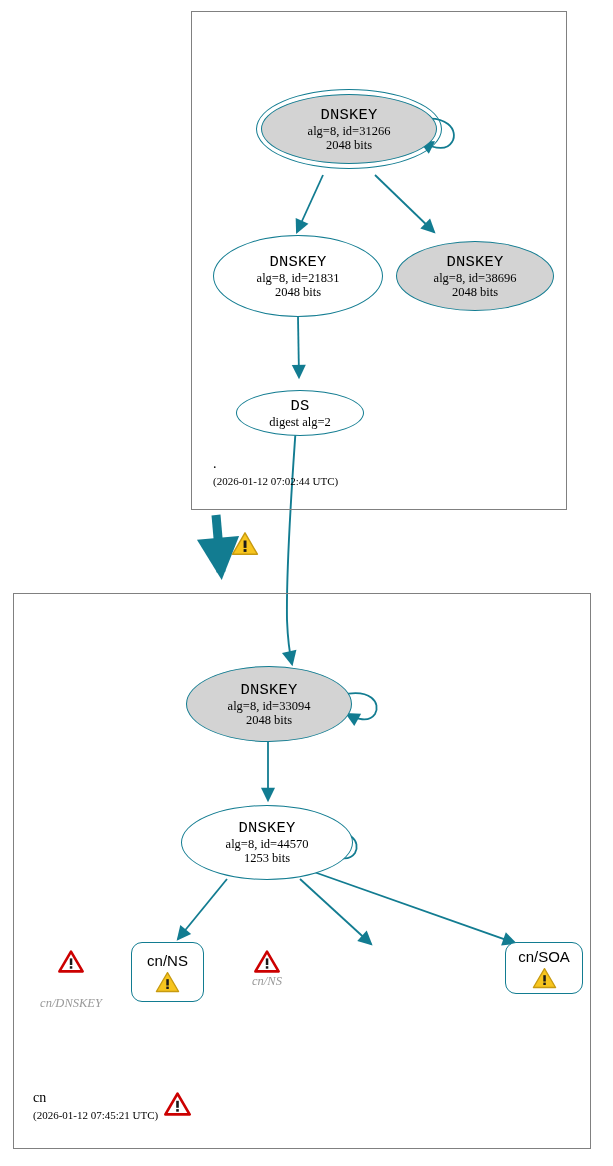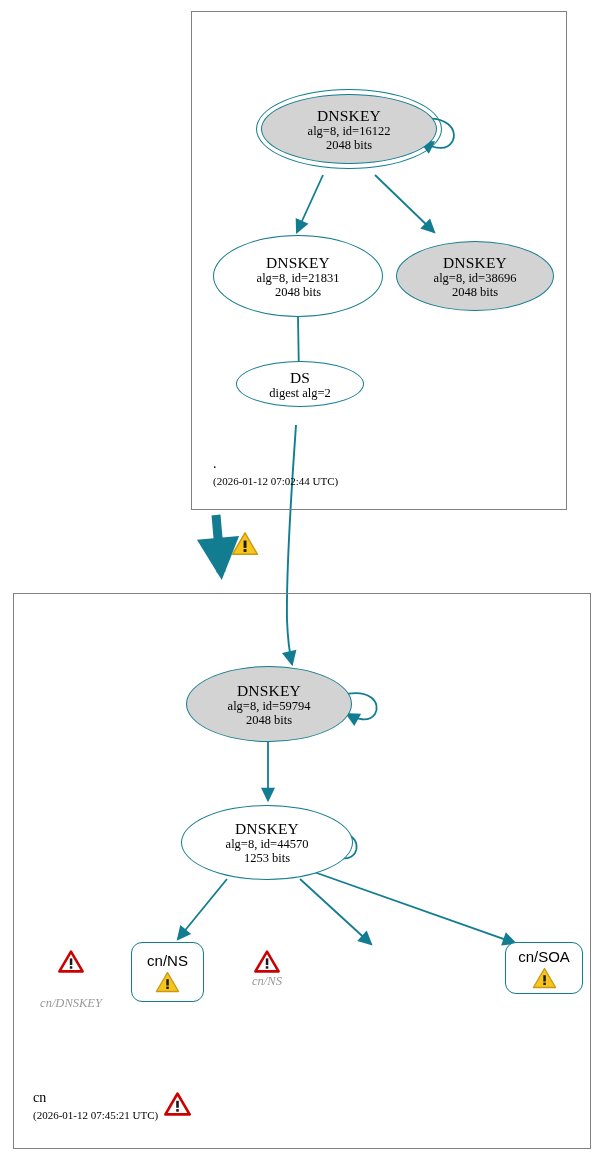--- a/index.html
+++ b/index.html
@@ -61,21 +61,21 @@
     flex-direction: column;
     align-items: center;
     justify-content: center;
     text-align: center;
     color: #000000;
   }
   .node-ellipse.fill-gray  { background: #d3d3d3; }
   .node-ellipse.fill-white { background: #ffffff; }
 
   .node-ellipse .n-title {
-    font-family: Liberation Serif, serif;
+    font-family: Liberation Mono, monospace;
     font-size: 15.5px;
     line-height: 17px;
     letter-spacing: .2px;
   }
   .node-ellipse .n-sub {
     font-family: "Liberation Serif", serif;
     font-size: 12.5px;
     line-height: 14px;
   }
 
@@ -165,57 +165,57 @@
 
     <path d="M314,872 L515,943" fill="none" stroke="#127c91" stroke-width="1.8" marker-end="url(#ah)"></path>
   </svg>
 
   <div id="zone-root-box" class="zone-box"></div>
   <div id="zone-cn-box" class="zone-box"></div>
 
   <div class="node-outer-ring" style="left:256px; top:89px; width:186px; height:80px;"></div>
   <div class="node-ellipse fill-gray" style="left:261px; top:94px; width:176px; height:70px;">
     <span class="n-title">DNSKEY</span>
-    <span class="n-sub">alg=8, id=16122</span>
+    <span class="n-sub">alg=8, id=31266</span>
     <span class="n-sub">2048 bits</span>
   </div>
 
   <div class="node-ellipse fill-white" style="left:213px; top:235px; width:170px; height:82px;">
     <span class="n-title">DNSKEY</span>
     <span class="n-sub">alg=8, id=21831</span>
     <span class="n-sub">2048 bits</span>
   </div>
 
   <div class="node-ellipse fill-gray" style="left:396px; top:241px; width:158px; height:70px;">
     <span class="n-title">DNSKEY</span>
     <span class="n-sub">alg=8, id=38696</span>
     <span class="n-sub">2048 bits</span>
   </div>
 
-  <div class="node-ellipse fill-white" style="left:236px; top:361px; width:128px; height:46px;">
+  <div class="node-ellipse fill-white" style="left:236px; top:390px; width:128px; height:46px;">
     <span class="n-title">DS</span>
     <span class="n-sub">digest alg=2</span>
   </div>
 
   <div id="zone-root-caption" class="zone-caption">
     <span class="zname">.</span>
     <span class="ztime">(2026-01-12 07:02:44 UTC)</span>
   </div>
 
   <div style="position:absolute; left:231px; top:531px;">
     <svg class="icon-warn" width="28" height="25" viewBox="0 0 28 25">
       <path d="M14,1.8 L26.4,23.2 L1.6,23.2 Z" fill="#f7c51e" stroke="#c79a10" stroke-width="1.4" stroke-linejoin="round"></path>
       <rect x="12.6" y="9.5" width="2.9" height="7.4" fill="#1a1a1a"></rect>
       <rect x="12.6" y="18.1" width="2.9" height="2.8" fill="#1a1a1a"></rect>
     </svg>
   </div>
 
   <div class="node-ellipse fill-gray" style="left:186px; top:666px; width:166px; height:76px;">
     <span class="n-title">DNSKEY</span>
-    <span class="n-sub">alg=8, id=59794</span>
+    <span class="n-sub">alg=8, id=33094</span>
     <span class="n-sub">2048 bits</span>
   </div>
 
   <div class="node-ellipse fill-white" style="left:181px; top:805px; width:172px; height:75px;">
     <span class="n-title">DNSKEY</span>
     <span class="n-sub">alg=8, id=44570</span>
     <span class="n-sub">1253 bits</span>
   </div>
 
   <div class="err-marker" style="left:33px; top:950px; width:76px;gap:22px;">

